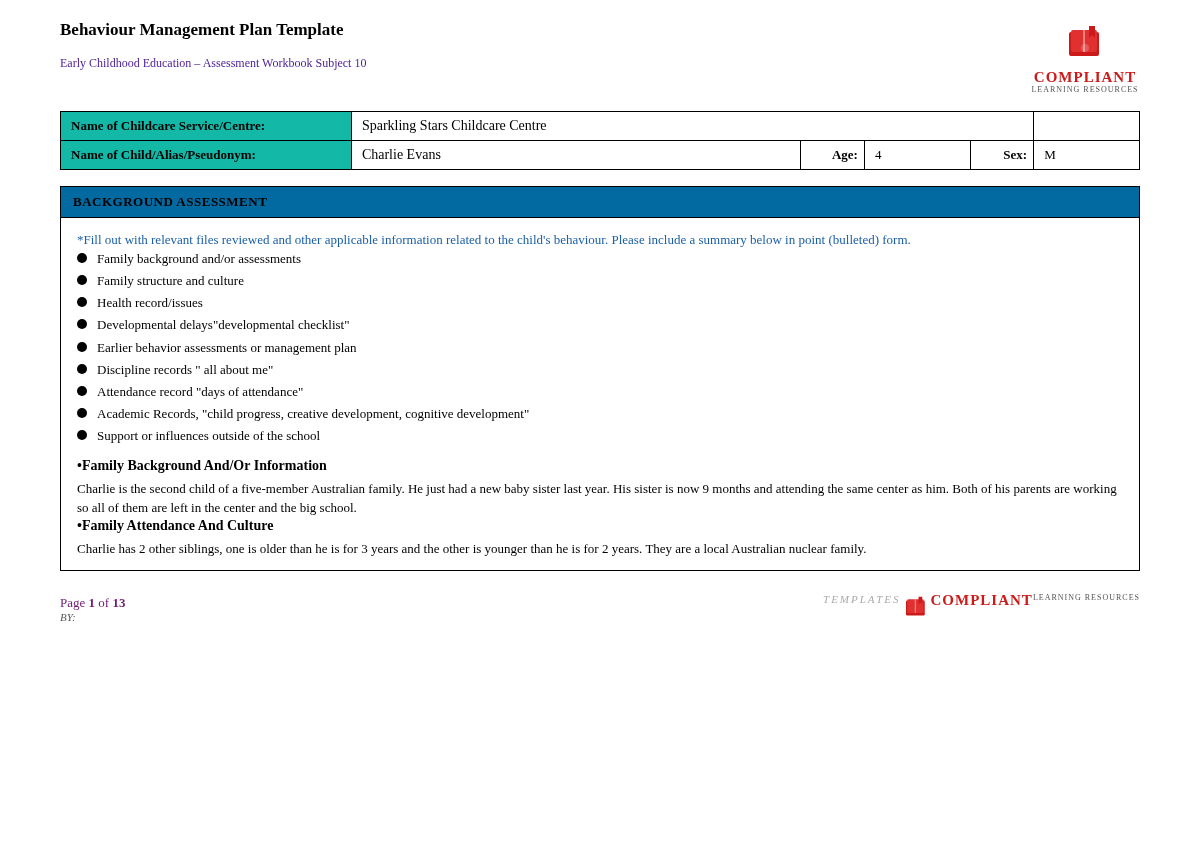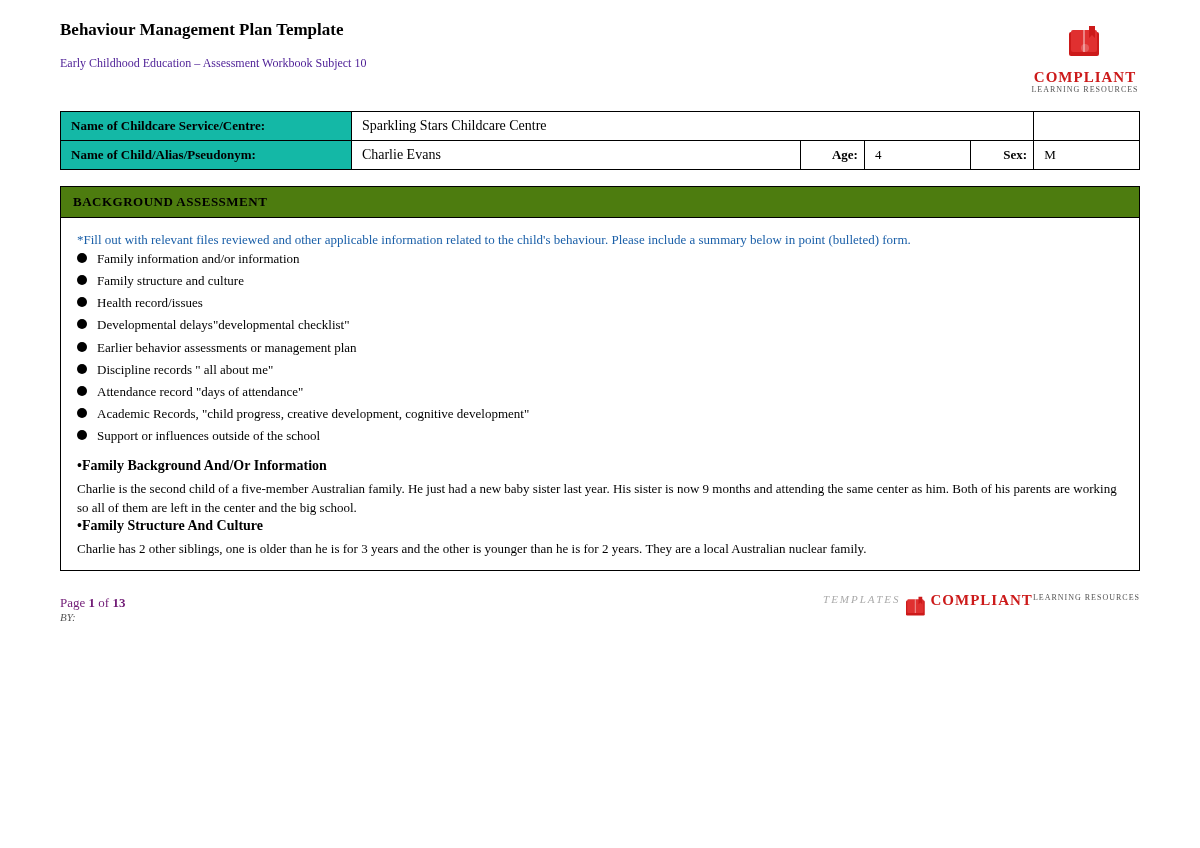--- a/index.html
+++ b/index.html
@@ -87,21 +87,21 @@
     .info-table .short-value {
       width: 80px;
     }
 
     
     .section-box {
       border: 1.5px solid #000;
       margin-bottom: 16px;
     }
     .section-header {
-      background: #4d7c0f;
+      background: #0369a1;
       padding: 7px 12px;
       font-weight: bold;
       font-size: 13px;
       letter-spacing: 0.5px;
       border-bottom: 1px solid #000;
     }
     .section-body {
       padding: 12px 16px;
     }
     .instruction-text {
@@ -232,21 +232,21 @@
   </table>
 
 <div class="section-box">
   <div class="section-header">BACKGROUND ASSESSMENT</div>
   <div class="section-body">
     <div class="instruction-text">*Fill out with relevant files reviewed and other applicable information related to the child's behaviour. Please include a summary below in point (bulleted) form.</div>
     <ul class="bullet-list">
 
     <li>
           <span class="bullet-dot"></span>
-          <span>Family information and/or information</span>
+          <span>Family background and/or assessments</span>
         </li>
         <li>
           <span class="bullet-dot"></span>
           <span>Family structure and culture</span>
         </li>
         <li>
           <span class="bullet-dot"></span>
           <span>Health record/issues</span>
         </li>
         <li>
@@ -271,21 +271,21 @@
         </li>
         <li>
           <span class="bullet-dot"></span>
           <span>Support or influences outside of the school</span>
         </li>
       </ul>
     <div class="subsections">
 
     <div class="subsection-title">•Family Background And/Or Information</div>
         <div class="subsection-body">Charlie is the second child of a five-member Australian family. He just had a new baby sister last year. His sister is now 9 months and attending the same center as him. Both of his parents are working so all of them are left in the center and the big school.</div>
-        <div class="subsection-title">•Family Structure And Culture</div>
+        <div class="subsection-title">•Family Attendance And Culture</div>
         <div class="subsection-body">Charlie has 2 other siblings, one is older than he is for 3 years and the other is younger than he is for 2 years. They are a local Australian nuclear family.</div>
       </div>
   </div>
 </div>
 
 <div class="footer">
   <div class="footer-left">
     <div class="footer-page">
       <span>Page </span>
       <strong>1</strong>

